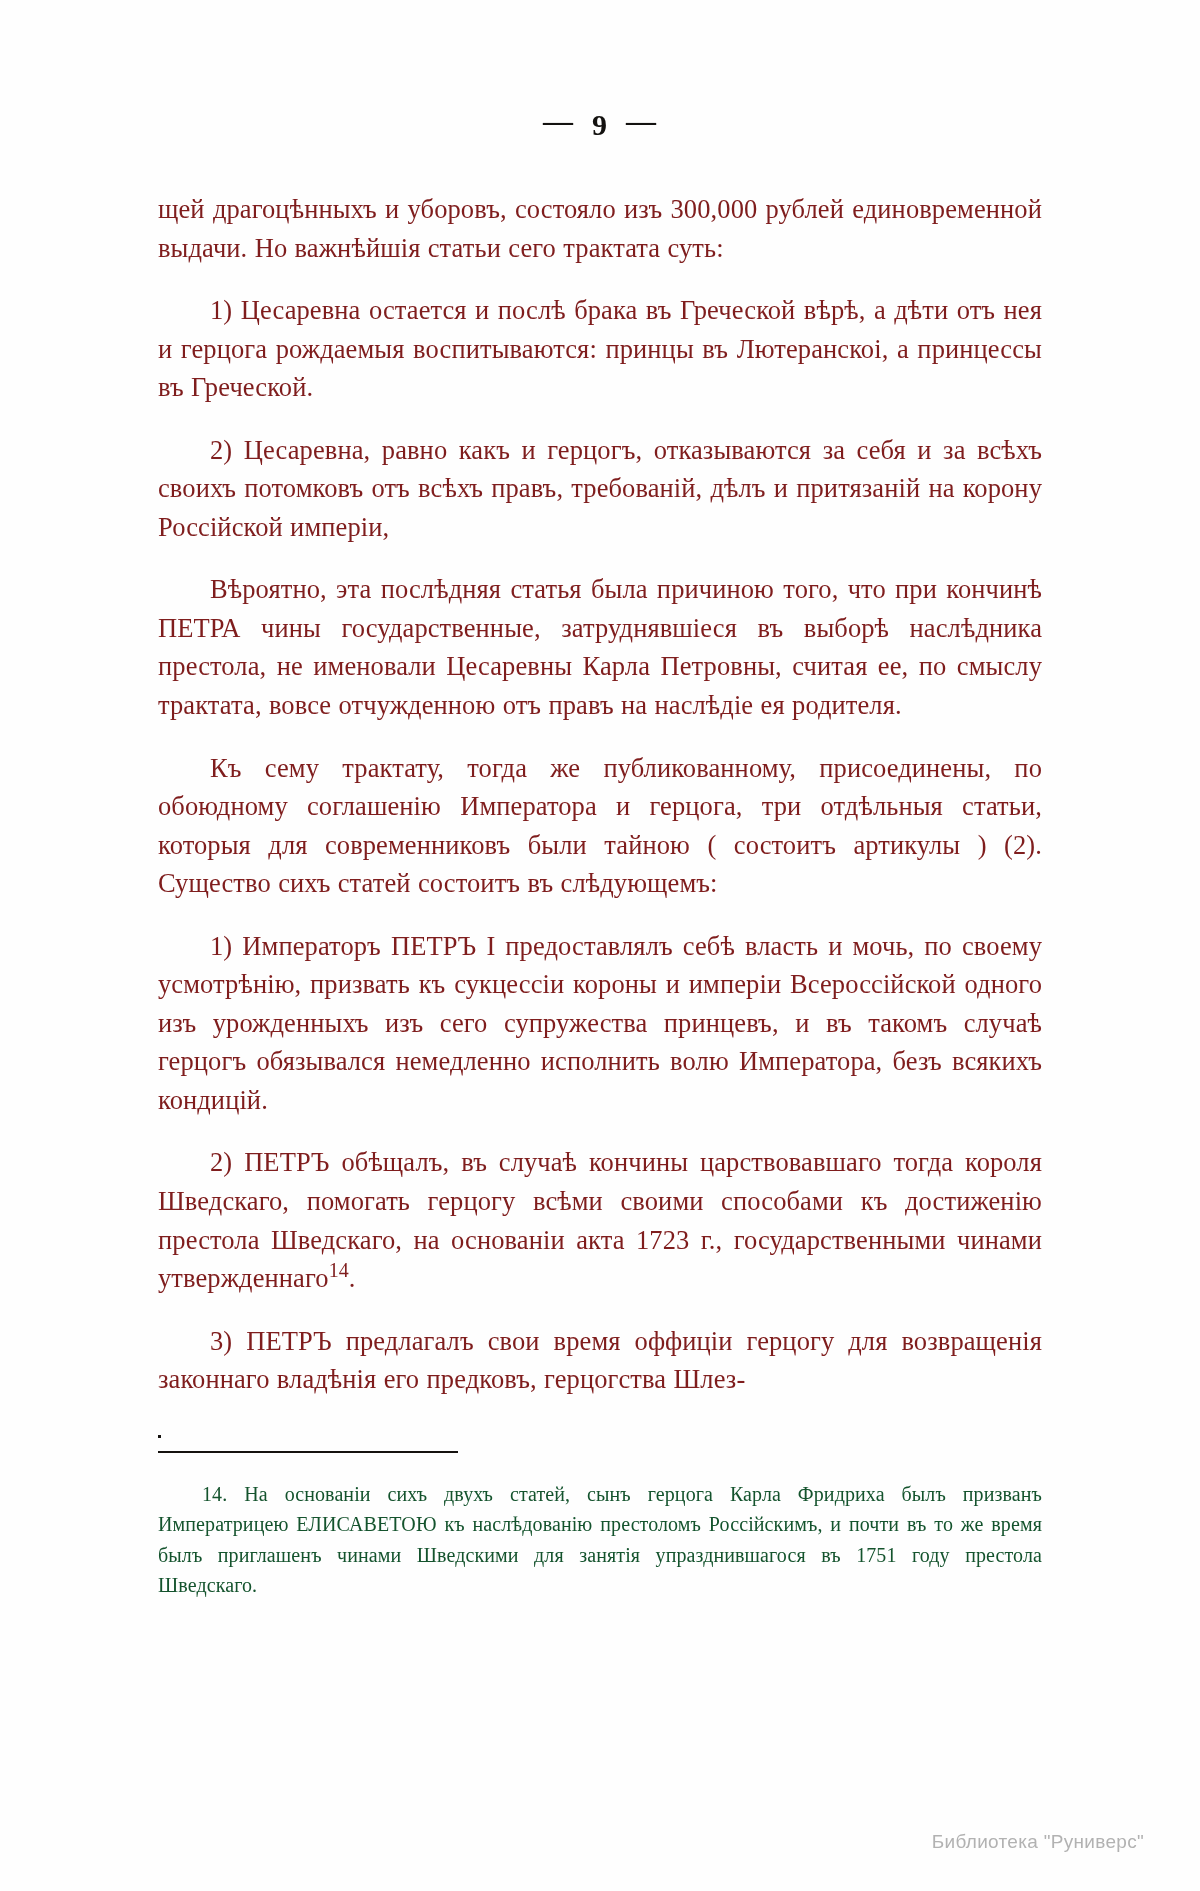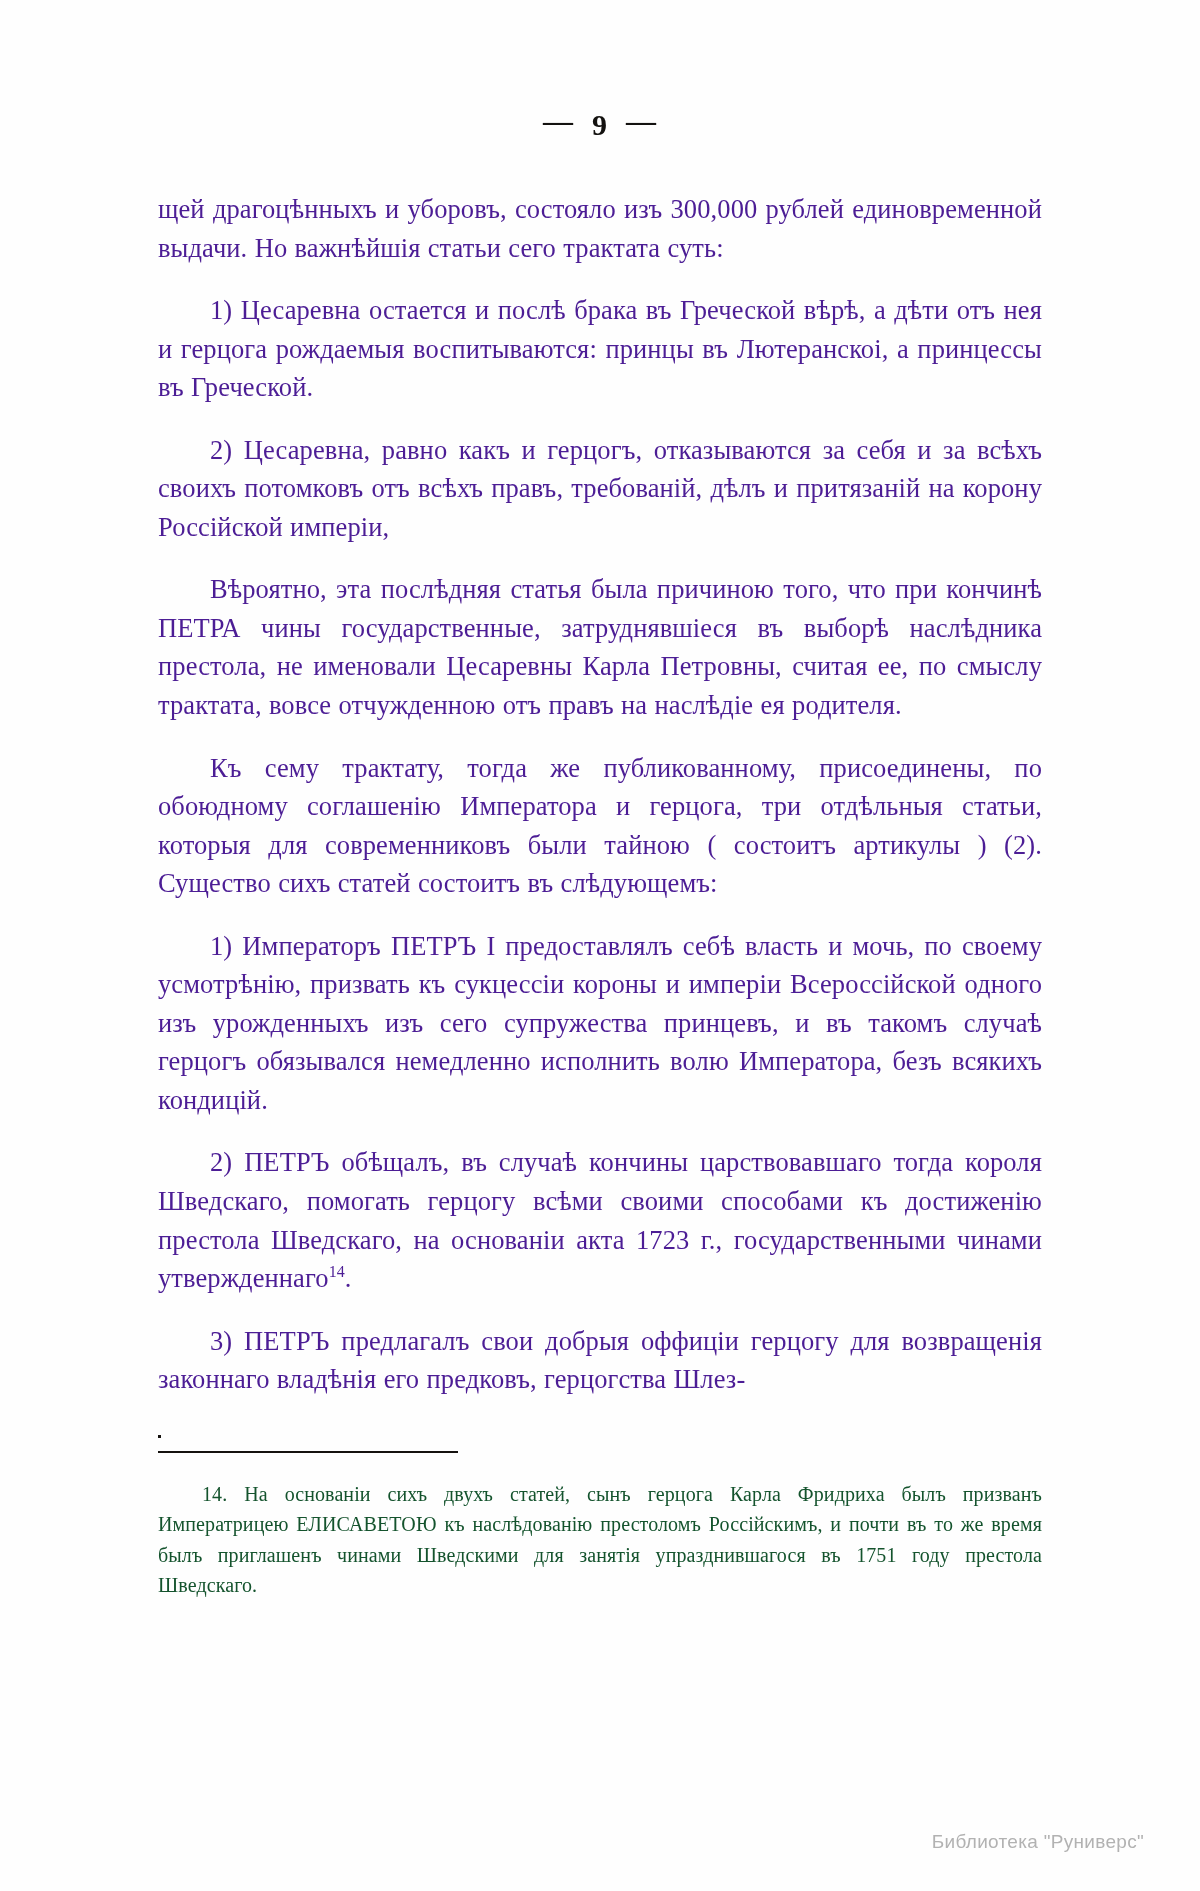--- a/index.html
+++ b/index.html
@@ -48,33 +48,33 @@
   }
 
   .body-text p {
     margin: 0 0 2px 0;
     font-size: 26.5px;
     line-height: 1.455;
     text-align: justify;
     text-justify: inter-word;
     letter-spacing: 0.1px;
     word-spacing: 0.6px;
-    color: #4c1d95;
+    color: #7f1d1d;
   }
   .body-text p.indent {
     text-indent: 52px;
   }
   .body-text p.para-gap {
     margin-top: 24px;
   }
 
   .ital {
   }
   sup.note {
-    font-size: 16px;
+    font-size: 20px;
     vertical-align: super;
     line-height: 0;
   }
 
   .footnote-rule-wrap {
     margin-top: 34px;
     position: relative;
     height: 30px;
   }
   .footnote-dot {
@@ -136,21 +136,21 @@
       <p class="indent para-gap"><span>2) Цесаревна, равно какъ и герцогъ, отказываются за себя и за всѣхъ своихъ потомковъ </span><span class="ital">отъ всѣхъ правъ, требованій, дѣлъ и притязаній</span><span> на корону Россійской имперіи,</span></p>
 
       <p class="indent para-gap">Вѣроятно, эта послѣдняя статья была причиною того, что при кончинѣ ПЕТРА чины государственные, затруднявшіеся въ выборѣ наслѣдника престола, не именовали Цесаревны Карла Петровны, считая ее, по смыслу трактата, вовсе отчужденною отъ правъ на наслѣдіе ея родителя.</p>
 
       <p class="indent para-gap"><span>Къ сему трактату, тогда же публикованному, присоединены, по обоюдному соглашенію Императора и герцога, три отдѣльныя статьи, которыя для современниковъ были тайною </span><span class="ital">( состоитъ артикулы )</span><span> (2). Существо сихъ статей состоитъ въ слѣдующемъ:</span></p>
 
       <p class="indent para-gap"><span>1) Императоръ ПЕТРЪ I предоставлялъ себѣ </span><span class="ital">власть и мочь,</span><span> по своему усмотрѣнію, </span><span class="ital">призвать къ сукцессіи короны и имперіи Всероссійской одного изъ урожденныхъ изъ сего супружества принцевъ,</span><span> и въ такомъ случаѣ герцогъ обязывался немедленно исполнить волю Императора, </span><span class="ital">безъ всякихъ кондицій.</span></p>
 
       <p class="indent para-gap"><span>2) ПЕТРЪ обѣщалъ, въ случаѣ кончины царствовавшаго тогда короля Шведскаго, помогать герцогу всѣми своими способами къ достиженію престола Шведскаго, на основаніи акта 1723 г., государственными чинами утвержденнаго</span><sup class="note">14</sup><span>.</span></p>
 
-      <p class="indent para-gap"><span>3) ПЕТРЪ предлагалъ свои </span><span class="ital">добрыя оффиціи</span><span> герцогу для возвращенія законнаго владѣнія его предковъ, герцогства Шлез-</span></p>
+      <p class="indent para-gap"><span>3) ПЕТРЪ предлагалъ свои </span><span class="ital">время оффиціи</span><span> герцогу для возвращенія законнаго владѣнія его предковъ, герцогства Шлез-</span></p>
 
     </div>
 
     <div class="footnote-rule-wrap">
       <div class="footnote-dot"></div>
       <div class="footnote-rule"></div>
     </div>
 
     <div class="footnote"><span class="fn-indent"></span><span>14.</span> <span>На основаніи сихъ двухъ статей, сынъ герцога Карла Фридриха былъ призванъ Императрицею ЕЛИСАВЕТОЮ къ наслѣдованію престоломъ Россійскимъ, и почти въ то же время былъ приглашенъ чинами Шведскими для занятія упразднившагося въ 1751 году престола Шведскаго.</span></div>
 

